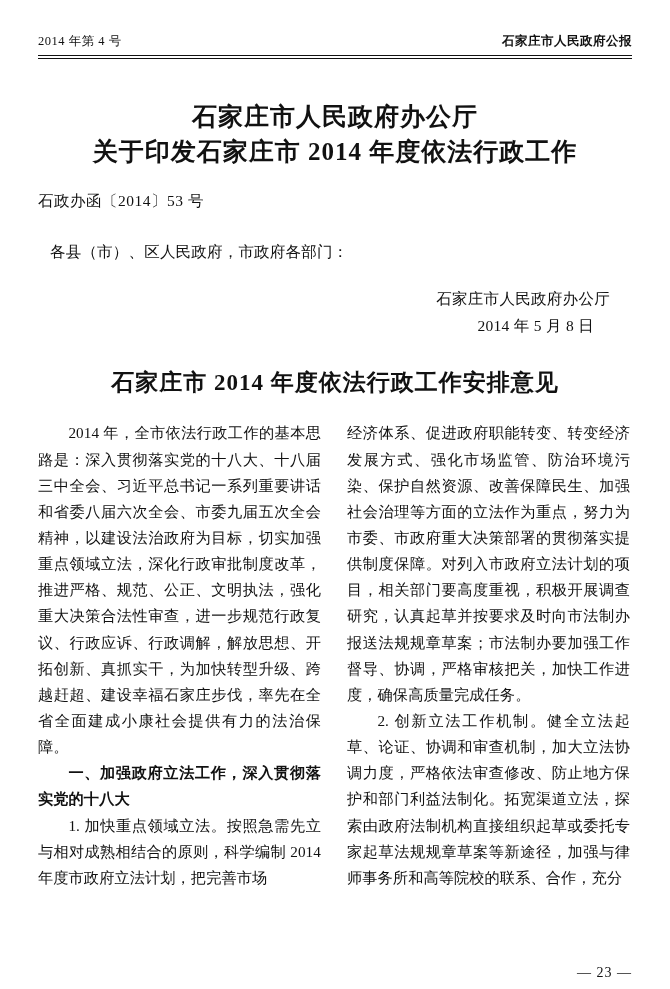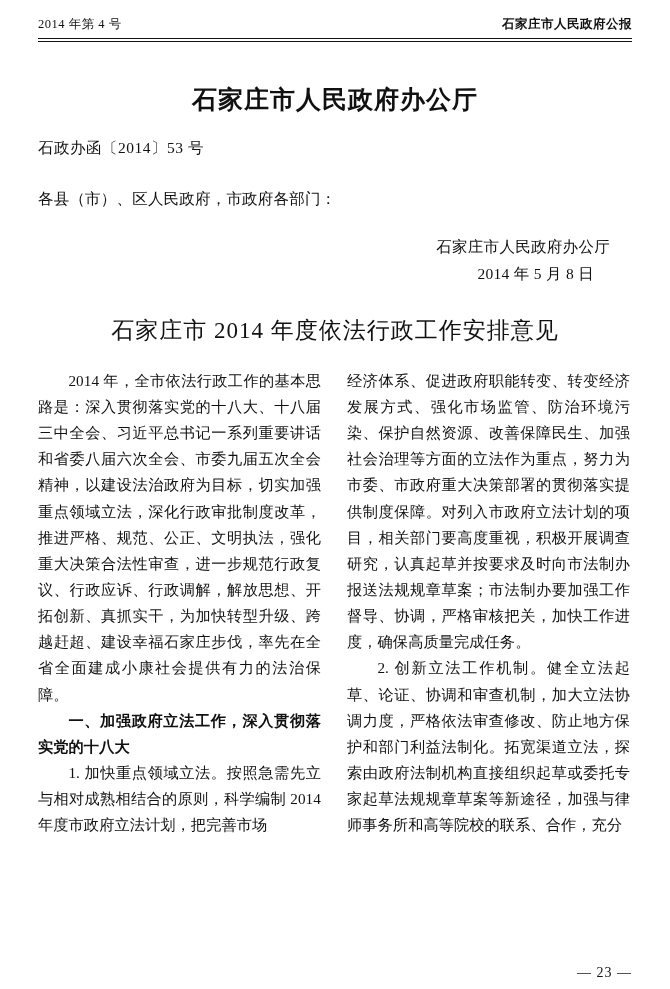--- a/index.html
+++ b/index.html
@@ -22,21 +22,21 @@
     padding: 0 38px;
     position: relative;
   }
   
   .runhead {
     display: flex;
     justify-content: space-between;
     align-items: baseline;
     font-size: 12.5px;
     letter-spacing: 0.5px;
-    padding-top: 16px;
+    padding-top: 33px;
     padding-bottom: 5px;
   }
   .runhead .left  { font-family: "Liberation Serif", serif; }
   .runhead .right { font-family: "Liberation Serif", serif; font-weight: bold; }
   .rule {
     border: none;
     border-top: 1.6px solid #111;
     margin: 0 0 0 0;
   }
   .rule2 {
@@ -63,37 +63,37 @@
   }
 
   
   .intro {
     margin-top: 26px;
     font-size: 15.5px;
     line-height: 1.78;
     text-align: justify;
     letter-spacing: 0.2px;
   }
-  .intro p { margin: 0; }
+  .intro p { margin: 12px; }
   .intro .indent { text-indent: 2em; }
 
   .signature {
     margin-top: 20px;
     font-size: 15.5px;
     line-height: 1.75;
     text-align: right;
     padding-right: 22px;
     letter-spacing: 0.3px;
   }
   .signature div:last-child { padding-right: 16px; }
 
   
   .section-title {
     text-align: center;
-    font-weight: normal;
+    font-weight: bold;
     font-size: 23px;
     margin-top: 28px;
     letter-spacing: 1px;
     white-space: nowrap;
   }
 
   
   .columns {
     display: flex;
     margin-top: 22px;
@@ -127,20 +127,21 @@
 
   <div class="runhead">
     <span class="left">2014 年第 4 号</span>
     <span class="right">石家庄市人民政府公报</span>
   </div>
   <hr class="rule">
   <hr class="rule2">
 
   <div class="doc-title">
     <span class="line">石家庄市人民政府办公厅</span>
+    <span class="line">关于印发石家庄市 2014 年度依法行政工作</span>
   </div>
 
   <div class="doc-number">石政办函〔2014〕53 号</div>
 
   <div class="intro">
     <p>各县（市）、区人民政府，市政府各部门：</p>
   </div>
 
   <div class="signature">
     <div>石家庄市人民政府办公厅</div>

